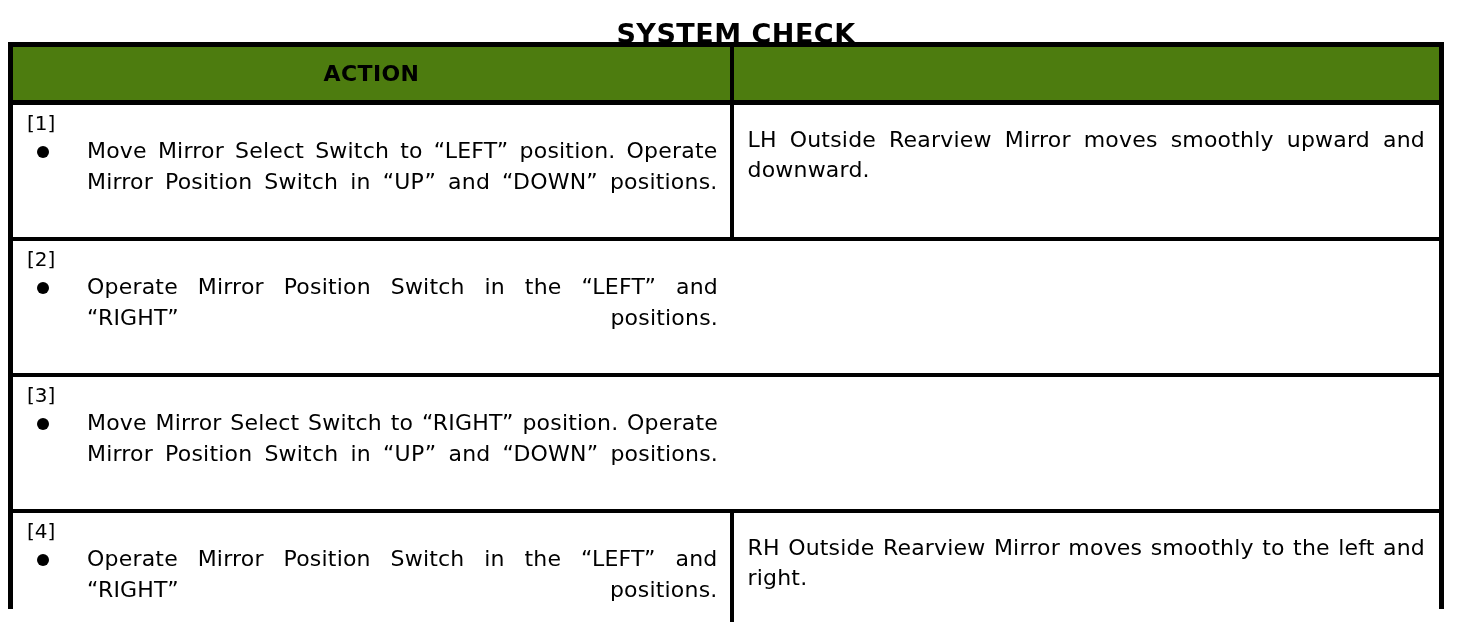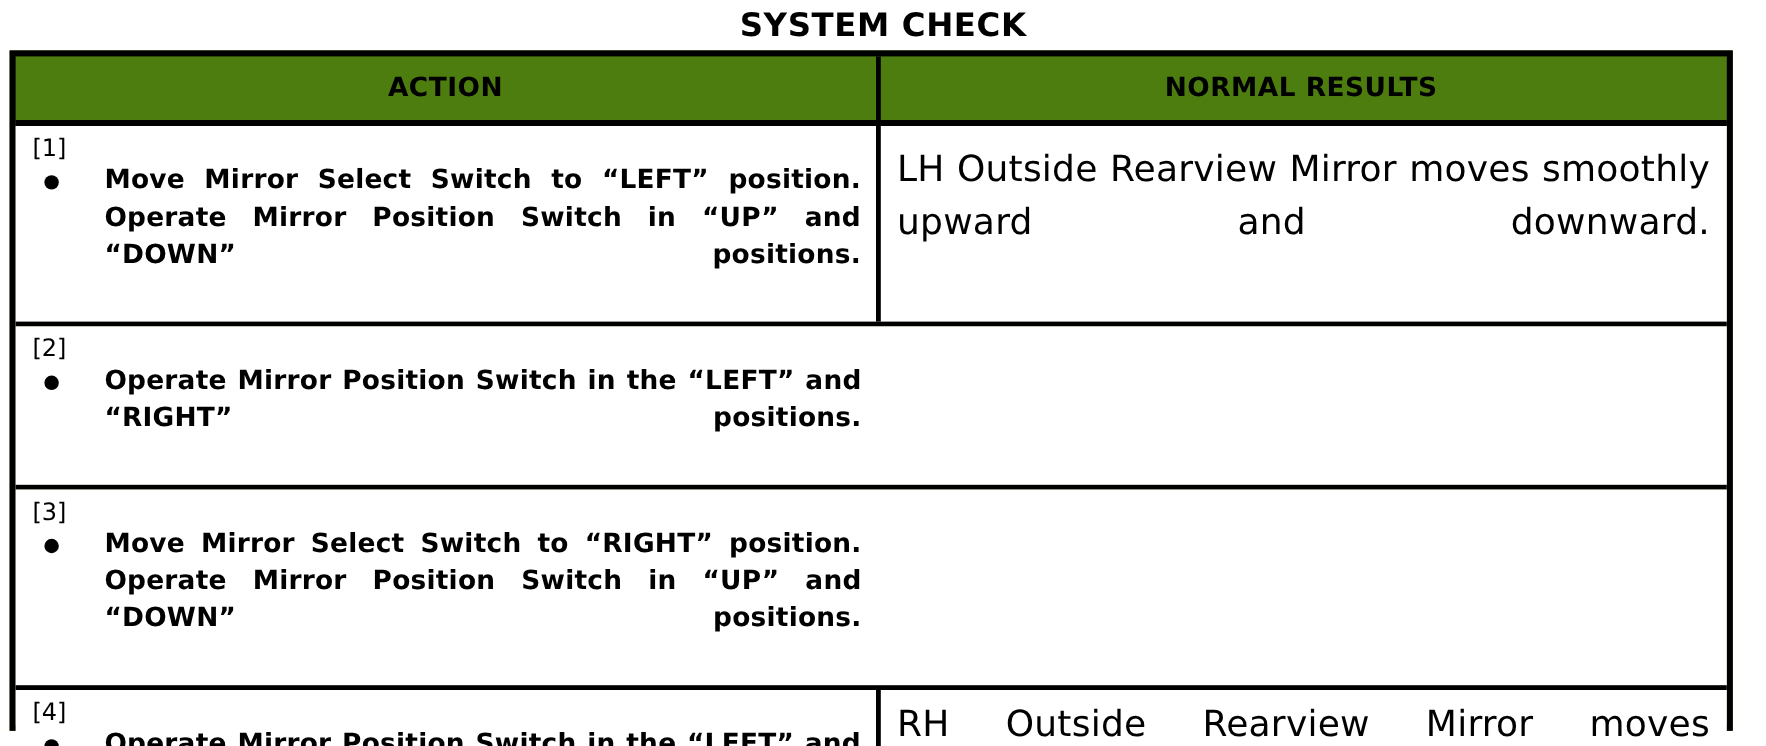--- a/index.html
+++ b/index.html
@@ -19,21 +19,21 @@
   .page {
     position: relative;
     width: 1472px;
     height: 622px;
     box-sizing: border-box;
   }
 
   
   .doc-title {
     position: absolute;
-    top: 4px;
+    top: 16px;
     left: 0;
     width: 1472px;
     text-align: center;
     font-size: 27px;
     font-weight: bold;
     letter-spacing: 0.5px;
     line-height: 36px;
     font-family: "DejaVu Sans", "Liberation Sans", sans-serif;
   }
 
@@ -121,21 +121,20 @@
     font-family: "DejaVu Sans", "Liberation Sans", sans-serif;
     letter-spacing: 0px;
     margin-bottom: 1px;
   }
 
   
   .step-body {
     position: relative;
     padding-left: 60px;
     min-height: 30px;
-    font-weight: bold;
   }
   .bullet-marker {
     position: absolute;
     left: 10px;
     top: 11px;
     width: 12px;
     height: 12px;
     border-radius: 50%;
     background: #000000;
   }
@@ -148,22 +147,22 @@
     word-spacing: 0.5px;
   }
   
   .action-text::after {
     content: "";
     display: inline-block;
     width: 100%;
   }
 
   .result-text {
-    font-size: 30px;
-    line-height: 44px;
+    font-size: 22px;
+    line-height: 30px;
     text-align: justify;
     text-justify: inter-word;
     letter-spacing: 0.2px;
   }
   .result-text::after {
     content: "";
     display: inline-block;
     width: 100%;
   }
 
@@ -181,21 +180,20 @@
 <div class="page">
 
   <div class="doc-title">SYSTEM CHECK</div>
 
   <div class="check-table">
     <div class="table-inner">
 
       <div class="head-row">
         <div class="head-cell action">ACTION</div>
         <div class="col-divider"></div>
-        <div class="head-cell results">NORMAL RESULTS</div>
       </div>
 
       <div class="body-rows">
 
         <div class="data-row">
           <div class="cell action-cell">
             <div class="step-label">[1]</div>
             <div class="step-body">
               <span class="bullet-marker"></span>
               <div class="action-text">Move Mirror Select Switch to “LEFT” position. Operate Mirror Position Switch in “UP” and “DOWN” positions.</div>

